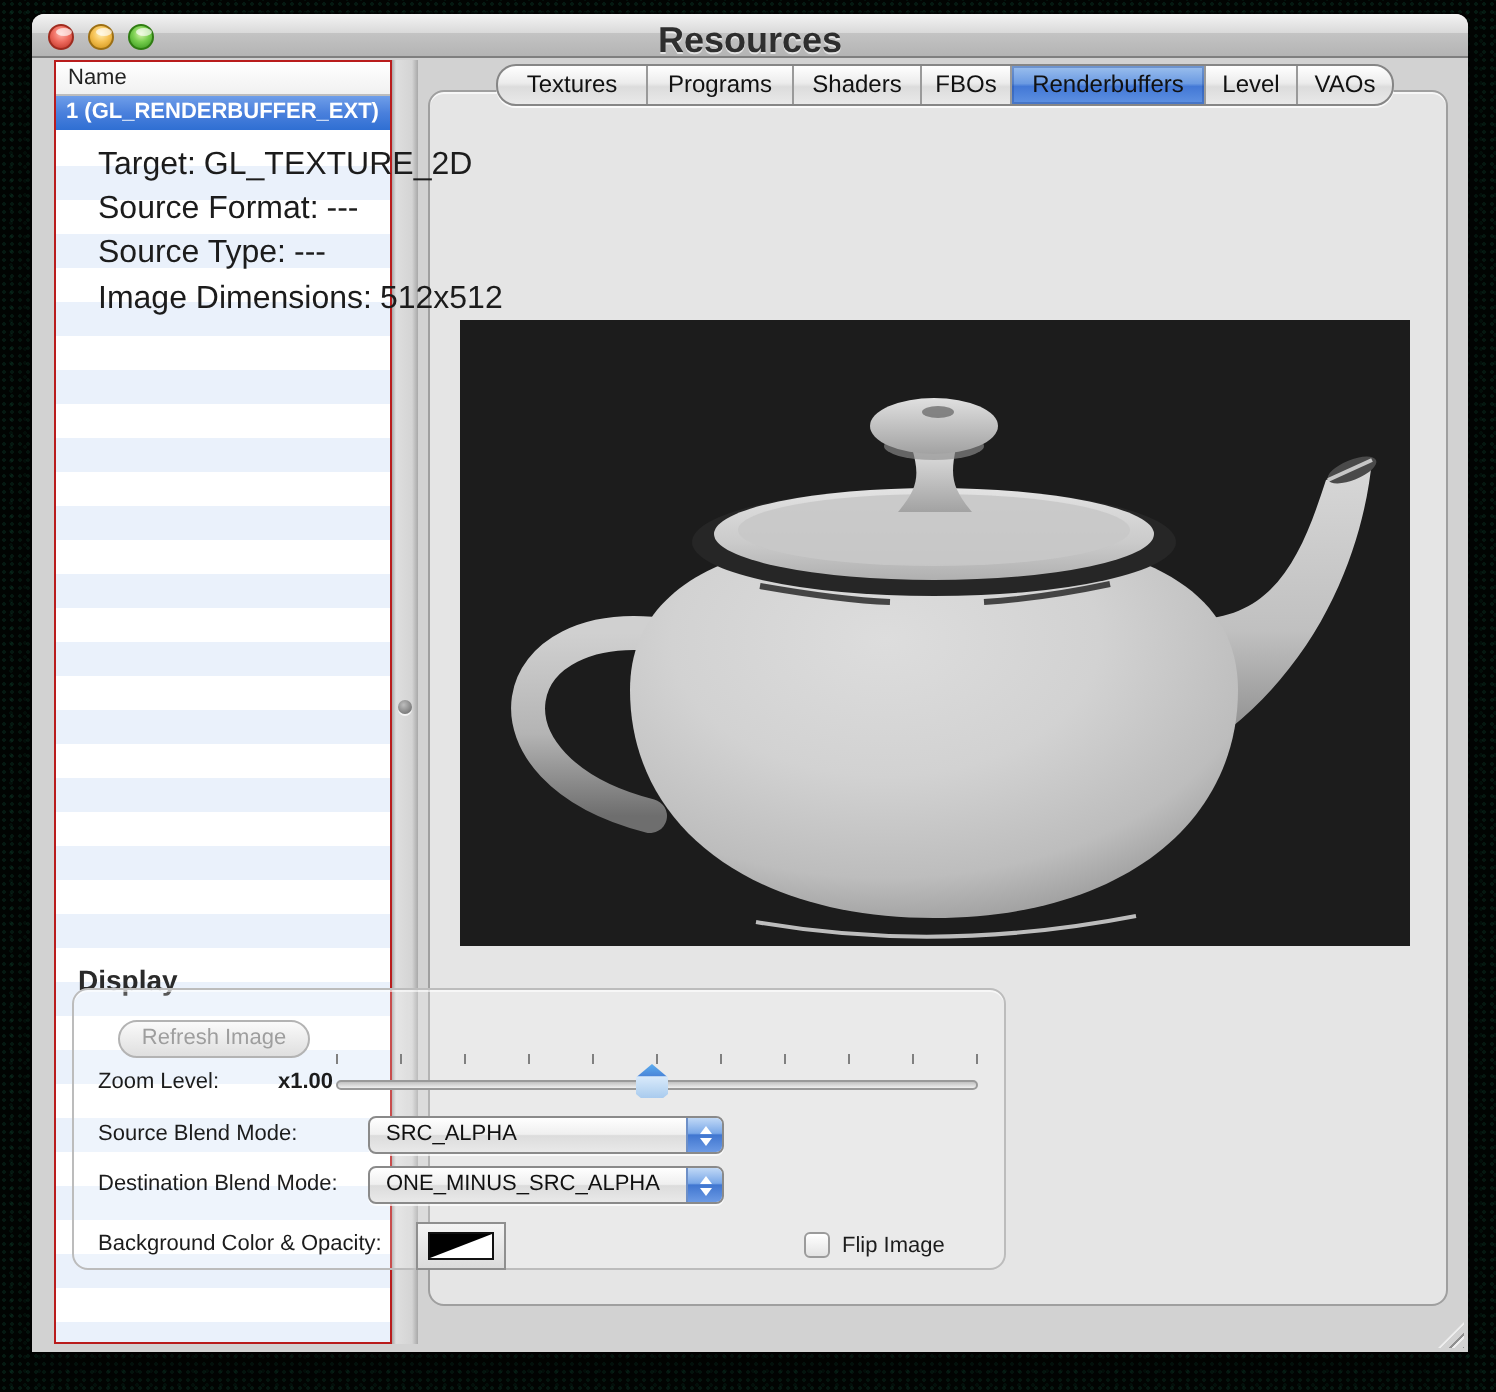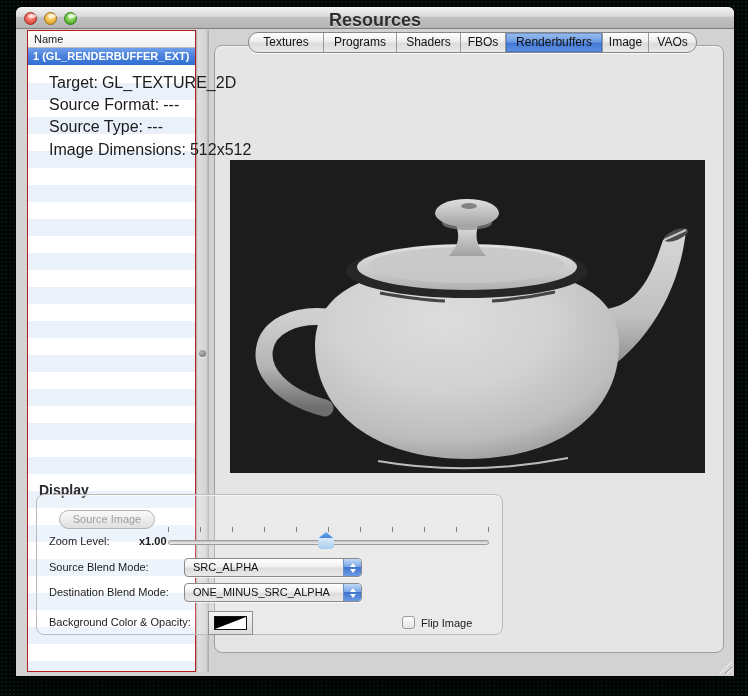--- a/index.html
+++ b/index.html
@@ -193,21 +193,21 @@
     </div>
 
     <div class="mainbox"></div>
 
     <div class="tabs">
       <div class="tab" style="width:74px">Textures</div>
       <div class="tab" style="width:73px">Programs</div>
       <div class="tab" style="width:64px">Shaders</div>
       <div class="tab" style="width:45px">FBOs</div>
       <div class="tab selected" style="width:97px">Renderbuffers</div>
-      <div class="tab" style="width:46px">Image</div>
+      <div class="tab" style="width:46px">Level</div>
       <div class="tab" style="width:48px">VAOs</div>
     </div>
 
     <div class="info-line" style="top:67px">
       <span>Target:</span><span class="val">GL_TEXTURE_2D</span>
     </div>
     <div class="info-line" style="top:89px">
       <span>Source Format:</span><span class="val">---</span>
     </div>
     <div class="info-line" style="top:111px">
@@ -271,21 +271,21 @@
         <path d="M 226 64 C 230 78, 229 84, 219 96 L 256 96 C 246 84, 245 78, 248 64 Z" fill="url(#gKnob)"></path>
         <ellipse cx="237" cy="63" rx="25" ry="7" fill="#8e8e8e" opacity="0.65"></ellipse>
 
         <ellipse cx="237" cy="53" rx="32" ry="14" fill="url(#gKnob)"></ellipse>
         <ellipse cx="239" cy="46" rx="8" ry="3" fill="#6f6f6f" opacity="0.8"></ellipse>
       </svg>
     </div>
 
     <div class="group-label">Display</div>
     <div class="groupbox">
-      <div class="btn-refresh">Source Image</div>
+      <div class="btn-refresh">Refresh Image</div>
 
       <div class="row-label" style="left:12px; top:40px">Zoom Level:</div>
       <div class="zoom-value">x1.00</div>
       <div class="ticks"></div>
       <div class="track"></div>
       <div class="thumb"></div>
 
       <div class="row-label" style="left:12px; top:66px">Source Blend Mode:</div>
       <div class="popup" style="top:63px">
         <span>SRC_ALPHA</span>

